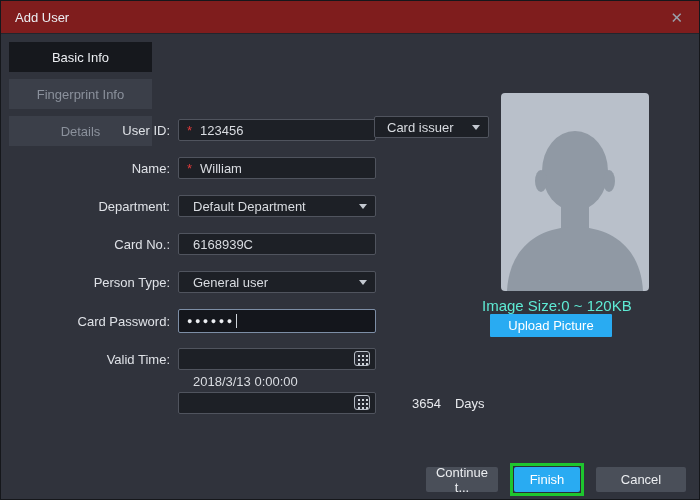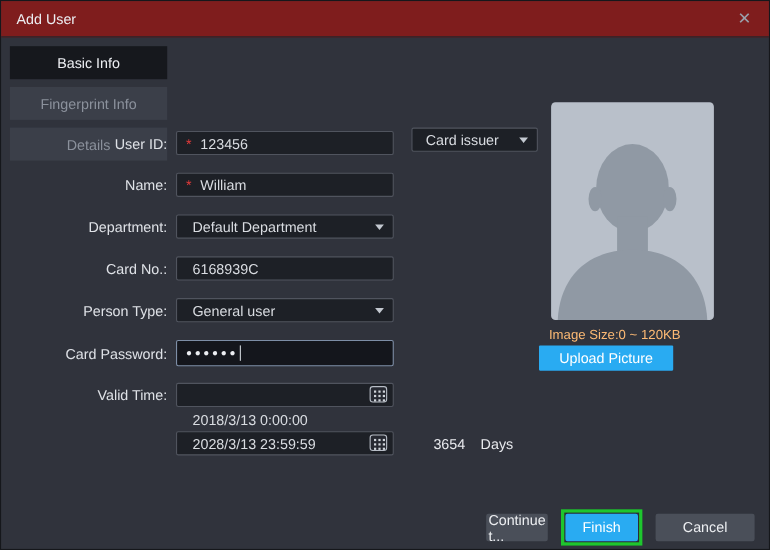--- a/index.html
+++ b/index.html
@@ -16,21 +16,21 @@
   .titlebar .title{font-size:13px;color:#eceef2;}
   .close-btn{font-size:15px;color:#9aa0ab;cursor:default;line-height:1;}
   
   .tabs{display:flex;gap:7px;margin:8px 0 0 8px;flex-direction:column;}
   .tab{
     width:143px;height:30px;display:flex;align-items:center;justify-content:center;
     font-size:13px;background:#3b3f49;color:#8b919c;
   }
   .tab.active{background:#16181d;color:#eceef2;}
   
-  .form{position:absolute;left:1px;top:118px;width:480px;}
+  .form{position:absolute;left:19px;top:118px;width:480px;}
   .row{display:flex;align-items:center;height:22px;margin-bottom:16px;}
   .row .lbl{width:150px;text-align:right;margin-right:8px;font-size:13px;color:#dfe2e7;white-space:nowrap;}
   .field{
     position:relative;width:198px;height:22px;background:#1d2026;border:1px solid #50545e;
     border-radius:2px;display:flex;align-items:center;padding:0 6px;font-size:13px;color:#d9dce1;
   }
   .req{color:#e03a3a;font-size:13px;margin:0 8px 0 2px;line-height:1;}
   .select .arrow{
     position:absolute;right:8px;top:8px;width:0;height:0;
     border-left:4px solid transparent;border-right:4px solid transparent;border-top:5px solid #c3c8d0;
@@ -49,32 +49,32 @@
   }
   .issuer{position:absolute;left:373px;top:115px;width:115px;height:22px;}
   .issuer .field{width:115px;}
   .row-date2{margin-top:22px;}
   .days{display:flex;align-items:center;margin-left:36px;font-size:13px;color:#e8eaee;gap:14px;}
   
   .photo-box{
     position:absolute;left:500px;top:92px;width:148px;height:198px;
     background:#b9c0ca;border-radius:4px;overflow:hidden;
   }
-  .size-hint{position:absolute;left:498px;top:296px;font-size:12px;color:#fdba74;}
+  .size-hint{position:absolute;left:481px;top:296px;font-size:15px;color:#5eead4;}
   .upload-btn{
     position:absolute;left:489px;top:313px;width:122px;height:23px;background:#29abf2;
     color:#fff;font-size:13px;display:flex;align-items:center;justify-content:center;border-radius:1px;
   }
   
   .footer{position:absolute;top:462px;right:13px;display:flex;align-items:center;gap:12px;}
   .btn{
     height:25px;display:flex;align-items:center;justify-content:center;
     font-size:13px;border-radius:2px;color:#eceef1;background:#4a4f59;padding:0 10px;
   }
-  .btn-continue{width:56px;}
+  .btn-continue{width:72px;text-align:center;}
   .btn-cancel{width:90px;}
   .finish-hl{border:3px solid #1ec62e;padding:1px;background:#2a2d35;}
   .btn-finish{width:66px;background:#29abf2;color:#fff;}
 </style>
 </head>
 <body>
 
 <div id="app">
 
   <div class="titlebar">
@@ -141,21 +141,20 @@
       <span class="lbl">Valid Time:</span>
       <div class="field">
         <span style="padding-left:8px;margin-top:45px;">2018/3/13 0:00:00</span>
         <span class="cal-icon"></span>
       </div>
     </div>
 
     <div class="row row-date2">
       <span class="lbl"></span>
       <div class="field">
-        <span style="padding-left:8px;">2028/3/13 23:59:59</span>
         <span class="cal-icon"></span>
       </div>
       <div class="days">
         <span>3654</span>
         <span>Days</span>
       </div>
     </div>
 
   </div>
 

